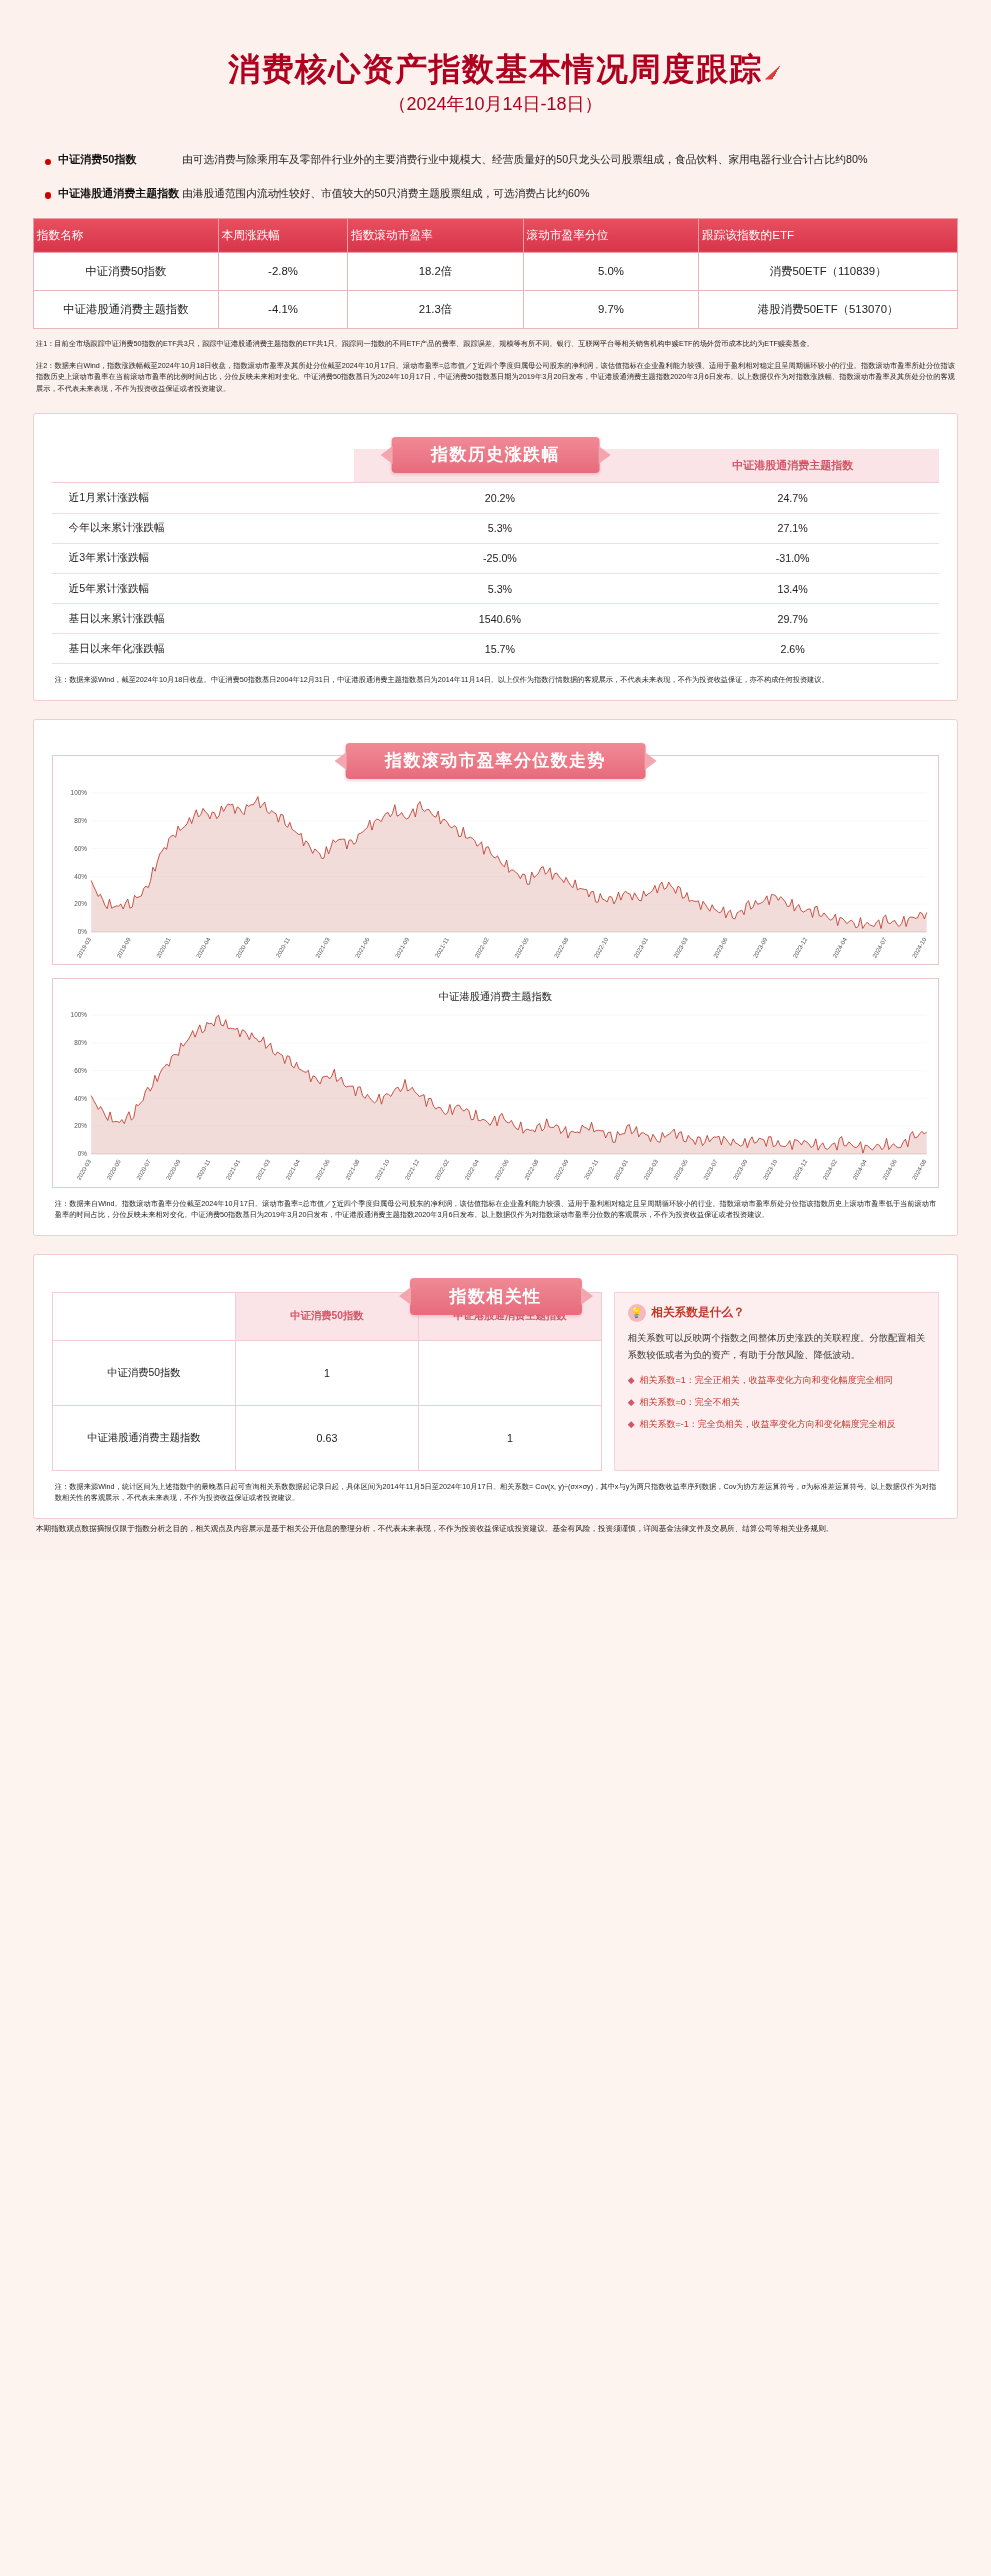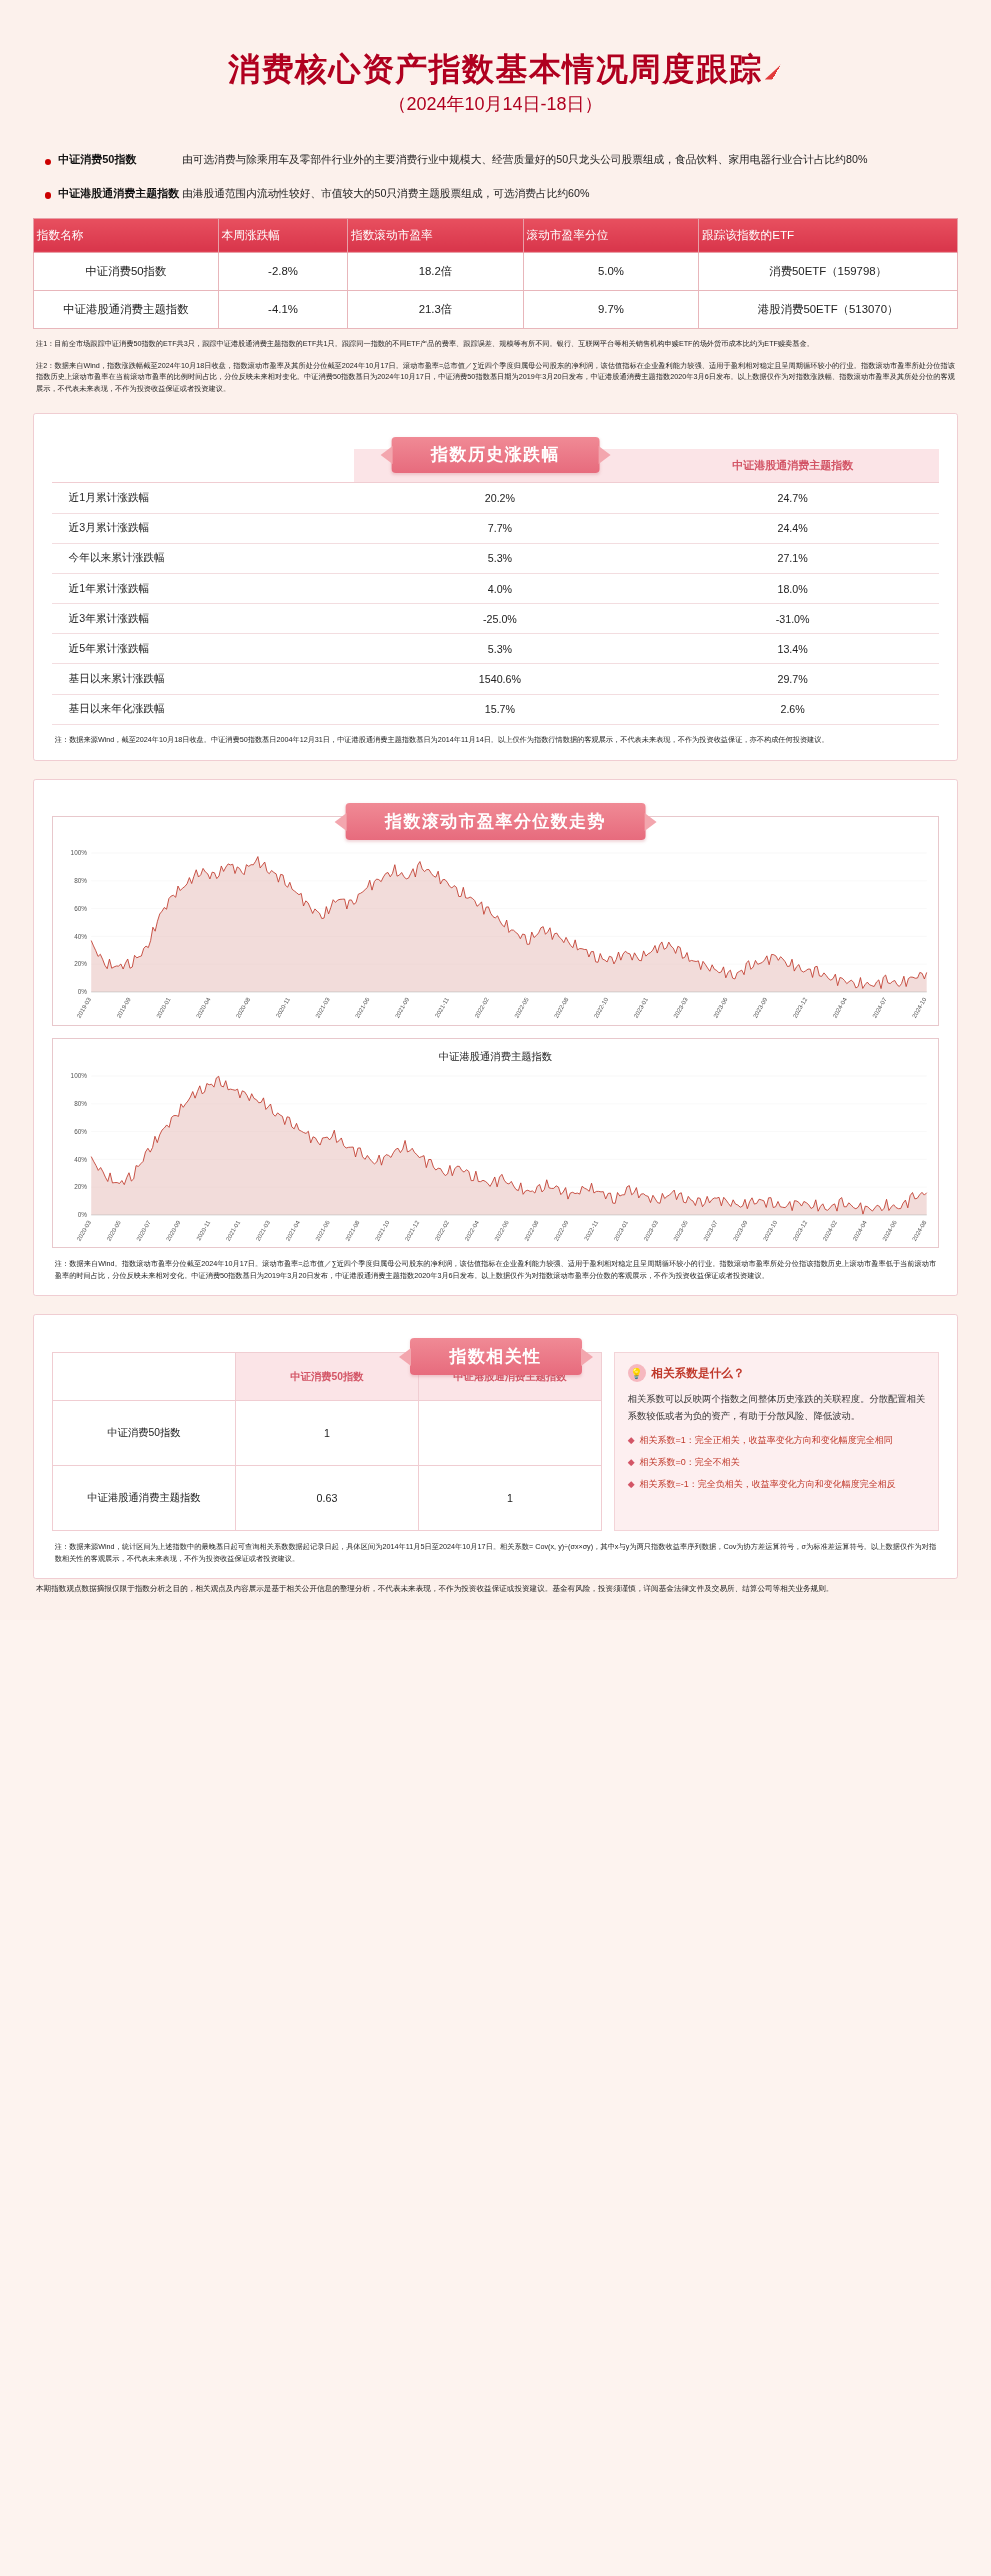--- a/index.html
+++ b/index.html
@@ -258,21 +258,21 @@
         <th style="width:19%">滚动市盈率分位</th>
         <th style="width:28%">跟踪该指数的ETF</th>
       </tr>
     </thead>
     <tbody>
       <tr>
         <td class="name">中证消费50指数</td>
         <td class="green">-2.8%</td>
         <td>18.2倍</td>
         <td>5.0%</td>
-        <td>消费50ETF（159798）</td>
+        <td>消费50ETF（110839）</td>
       </tr>
       <tr>
         <td class="name">中证港股通消费主题指数</td>
         <td class="green">-4.1%</td>
         <td>21.3倍</td>
         <td>9.7%</td>
         <td>港股消费50ETF（513070）</td>
       </tr>
     </tbody>
   </table>
@@ -290,33 +290,23 @@
           <th style="width:33%">中证港股通消费主题指数</th>
         </tr>
       </thead>
       <tbody>
           <tr>
             <td class="label">近1月累计涨跌幅</td>
             <td class="red-v">20.2%</td>
             <td class="red-v">24.7%</td>
           </tr>
           <tr>
-            <td class="label">近3月累计涨跌幅</td>
-            <td class="red-v">7.7%</td>
-            <td class="red-v">24.4%</td>
-          </tr>
-          <tr>
             <td class="label">今年以来累计涨跌幅</td>
             <td class="red-v">5.3%</td>
             <td class="red-v">27.1%</td>
-          </tr>
-          <tr>
-            <td class="label">近1年累计涨跌幅</td>
-            <td class="red-v">4.0%</td>
-            <td class="red-v">18.0%</td>
           </tr>
           <tr>
             <td class="label">近3年累计涨跌幅</td>
             <td class="green-v">-25.0%</td>
             <td class="green-v">-31.0%</td>
           </tr>
           <tr>
             <td class="label">近5年累计涨跌幅</td>
             <td class="red-v">5.3%</td>
             <td class="red-v">13.4%</td>

